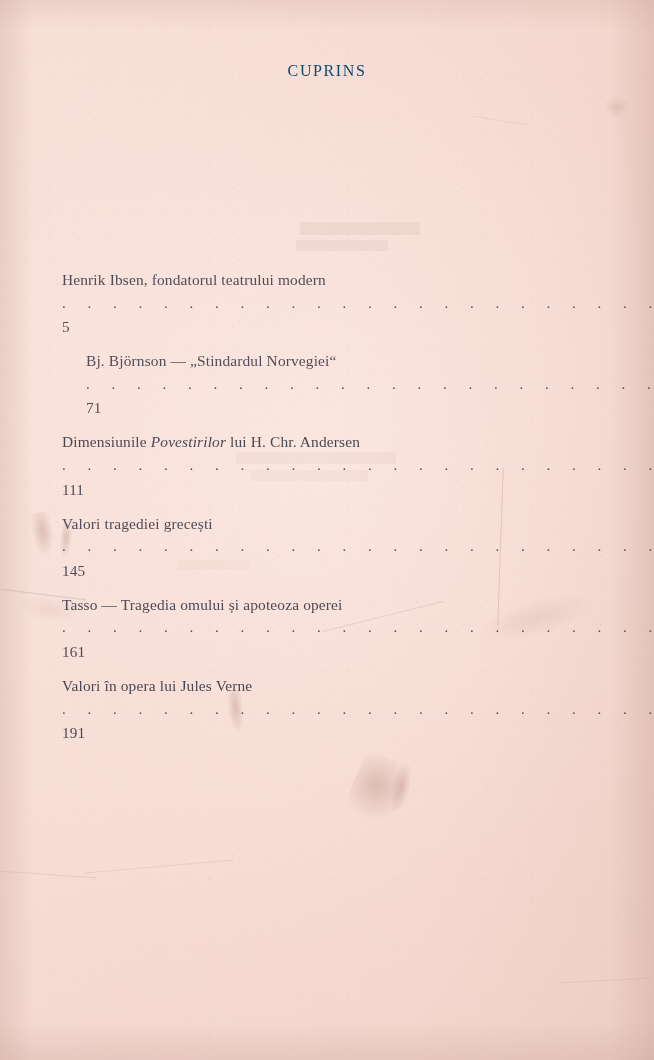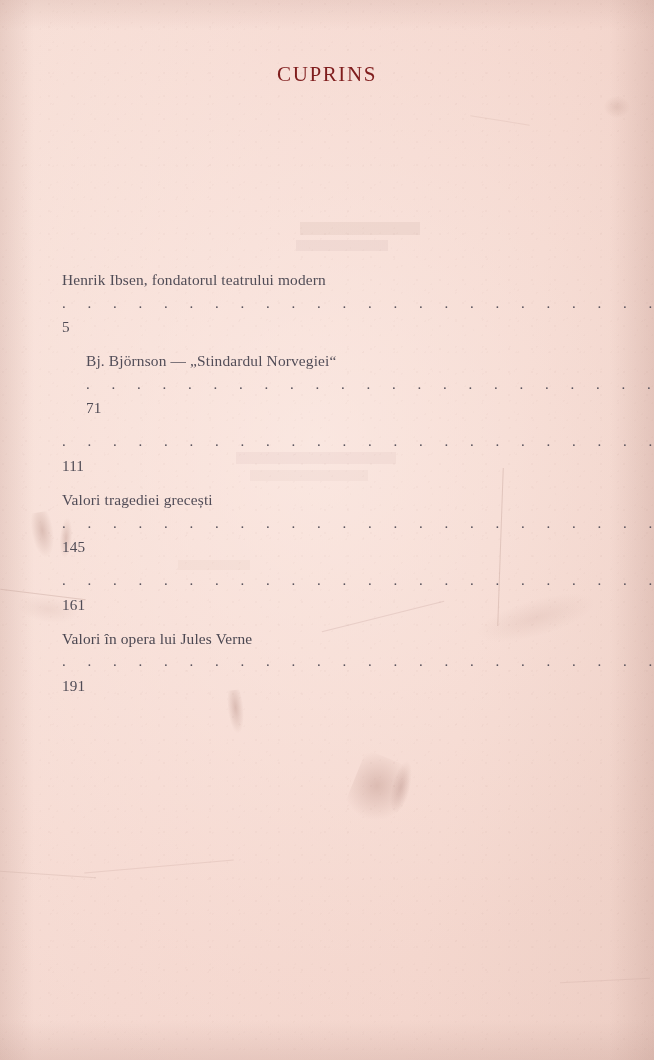--- a/index.html
+++ b/index.html
@@ -131,23 +131,23 @@
     z-index: 5;
   }
 
   .page-title {
     position: absolute;
     top: 62px;
     left: 0;
     right: 0;
     text-align: center;
     font-family: "Liberation Serif", serif;
-    font-size: 21px;
+    font-size: 16px;
     letter-spacing: 1.6px;
-    color: #7f1d1d;
+    color: #0c4a6e;
     font-variant: small-caps;
     text-transform: uppercase;
   }
 
   .toc {
     position: absolute;
     left: 56px;
     top: 268px;
     width: 490px;
   }
@@ -248,31 +248,33 @@
       <span class="toc-page">5</span>
     </div>
 
     <div class="toc-entry">
       <span class="toc-title"><span>Bj. Björnson — „Stindardul Norvegiei“</span><i></i><span></span></span>
       <span class="toc-dots">. . . . . . . . . . . . . . . . . . . . . . . .</span>
       <span class="toc-page">71</span>
     </div>
 
     <div class="toc-entry">
+      <span class="toc-title"><span>Dimensiunile </span><i>Povestirilor</i><span> lui H. Chr. Andersen</span></span>
       <span class="toc-dots">. . . . . . . . . . . . . . . . . . . . . . . .</span>
       <span class="toc-page">111</span>
     </div>
 
     <div class="toc-entry">
       <span class="toc-title"><span>Valori tragediei grecești</span><i></i><span></span></span>
       <span class="toc-dots">. . . . . . . . . . . . . . . . . . . . . . . .</span>
       <span class="toc-page">145</span>
     </div>
 
     <div class="toc-entry">
+      <span class="toc-title"><span>Tasso — Tragedia omului și apoteoza operei</span><i></i><span></span></span>
       <span class="toc-dots">. . . . . . . . . . . . . . . . . . . . . . . .</span>
       <span class="toc-page">161</span>
     </div>
 
     <div class="toc-entry">
       <span class="toc-title"><span>Valori în opera lui Jules Verne</span><i></i><span></span></span>
       <span class="toc-dots">. . . . . . . . . . . . . . . . . . . . . . . .</span>
       <span class="toc-page">191</span>
     </div>
 

